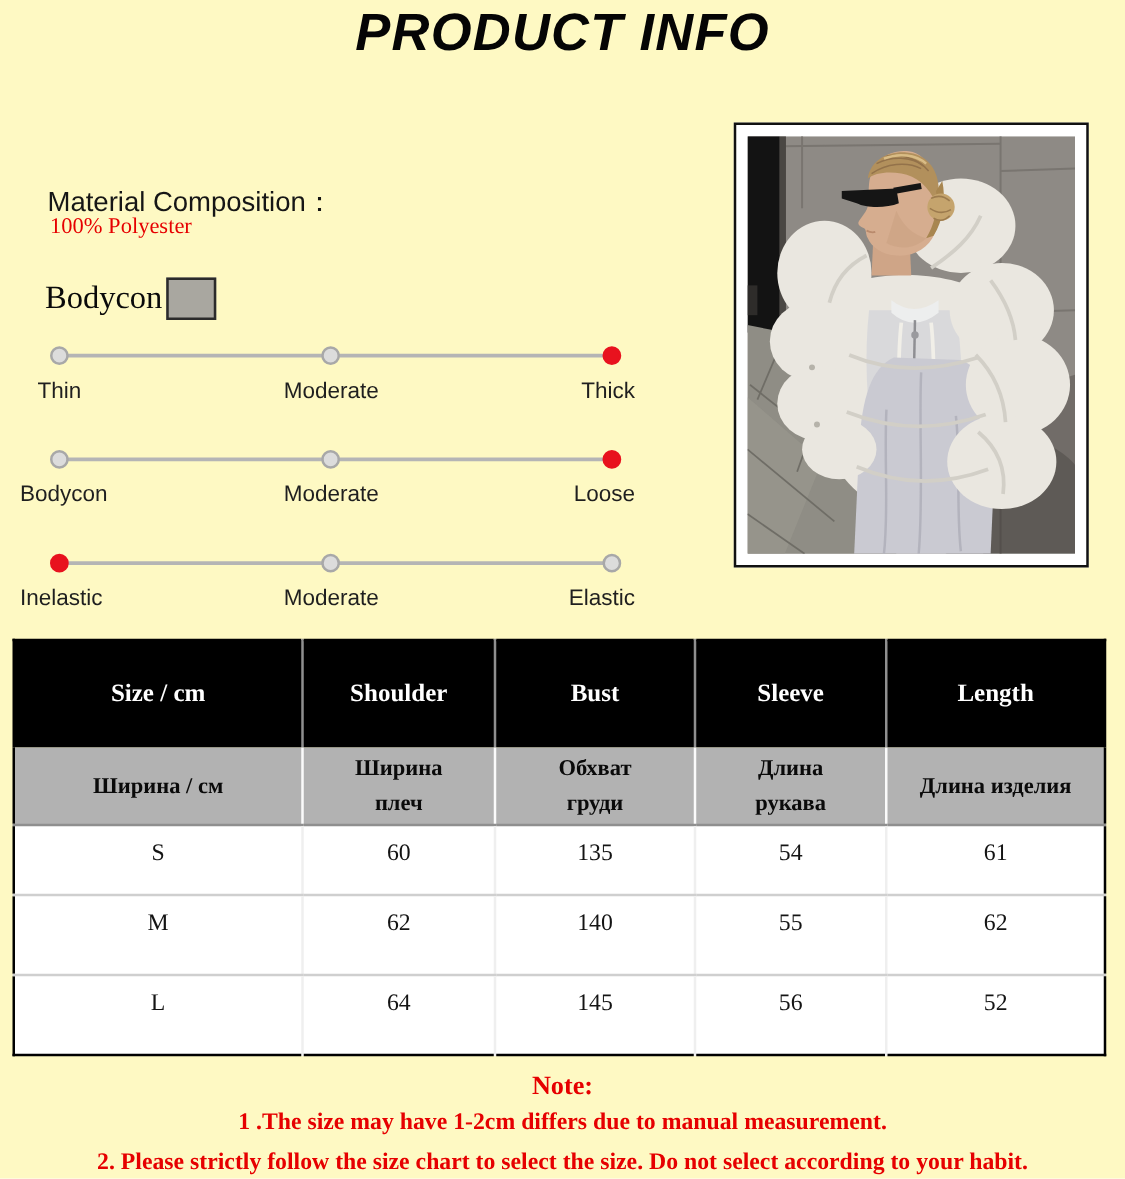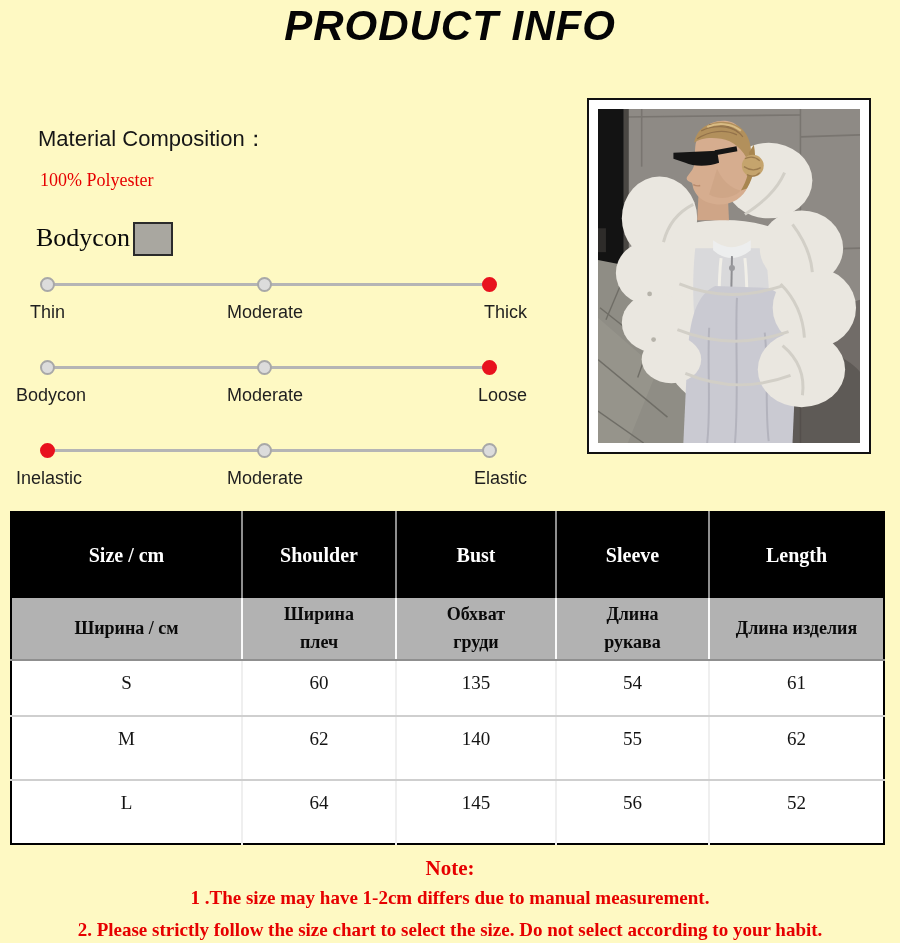--- a/index.html
+++ b/index.html
@@ -5,42 +5,42 @@
   html,body{margin:0;padding:0;background:#ffffff;}
   .page{position:relative;width:900px;height:943px;background:#fef9c3;overflow:hidden;
         font-family:"Liberation Sans",sans-serif;color:#111;}
 
   
   .title{position:absolute;top:2px;left:0;width:100%;margin:0;text-align:center;
          font-family:"Liberation Sans",sans-serif;font-style:italic;font-weight:bold;
          font-size:42px;letter-spacing:1px;color:#050505;}
 
   
-  .material-label{position:absolute;left:38px;top:124px;font-size:22px;color:#161616;}
+  .material-label{position:absolute;left:38px;top:147px;font-size:22px;color:#161616;}
   .material-value{position:absolute;left:40px;top:170px;font-family:"Liberation Serif",serif;
                   font-size:18px;color:var(--red-text,#e60000);}
   .colors-row{position:absolute;left:36px;top:220px;height:36px;}
   .colors-label{font-family:"Liberation Serif",serif;font-size:26px;color:#0a0a0a;}
   .swatch{position:absolute;left:97px;top:2px;width:36px;height:30px;
           background:var(--swatch,#a9a7a0);border:2px solid #2b2b2b;display:inline-block;}
 
   
   .slider{position:absolute;left:0;width:540px;height:48px;padding-left:26px;}
   .s1{top:278px;} .s2{top:361px;} .s3{top:444px;}
   .track{position:absolute;left:47px;top:5px;width:444px;height:3px;
          background:var(--track-gray,#b5b5b5);border-radius:2px;}
   .dot{position:absolute;top:-1px;width:15px;height:15px;border-radius:50%;box-sizing:border-box;
        background:var(--dot-fill,#dcdcdc);border:2px solid var(--dot-stroke,#a8a8a8);}
   .dot.left{left:40px;} .dot.middle{left:257px;} .dot.right{left:482px;}
   .dot.active{background:var(--red-dot,#e8121e);border-color:var(--red-dot,#e8121e);}
   .lbl{position:absolute;top:24px;font-size:18px;color:#1f1f1f;}
   .lbl.left{left:30px;}
   .s2 .lbl.left,.s3 .lbl.left{left:16px;}
   .lbl.middle{left:200px;width:130px;text-align:center;}
-  .lbl.right{left:432px;width:95px;text-align:right;}
+  .lbl.right{left:413px;width:95px;text-align:right;}
 
   
   .photo-frame{position:absolute;left:587px;top:98px;width:284px;height:356px;box-sizing:border-box;
                border:2px solid #111;background:#fff;padding:9px;}
   .photo{display:block;width:262px;height:334px;}
 
   
   .size-table{position:absolute;left:10px;top:511px;width:873px;border-collapse:collapse;
               table-layout:fixed;border:2px solid #000;
               font-family:"Liberation Serif",serif;text-align:center;}

